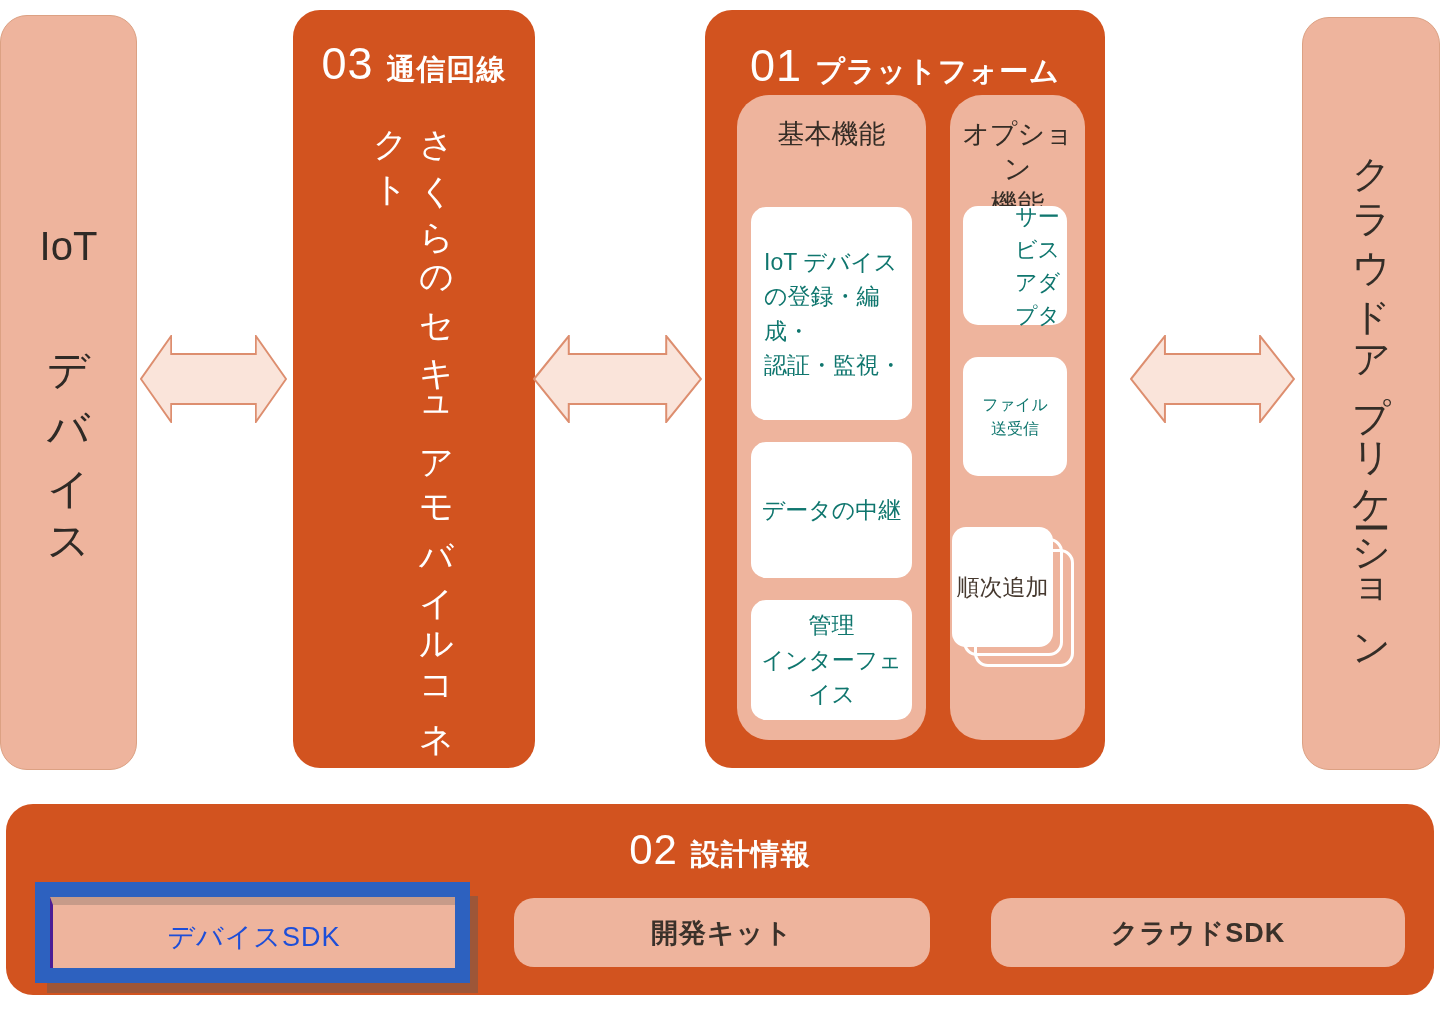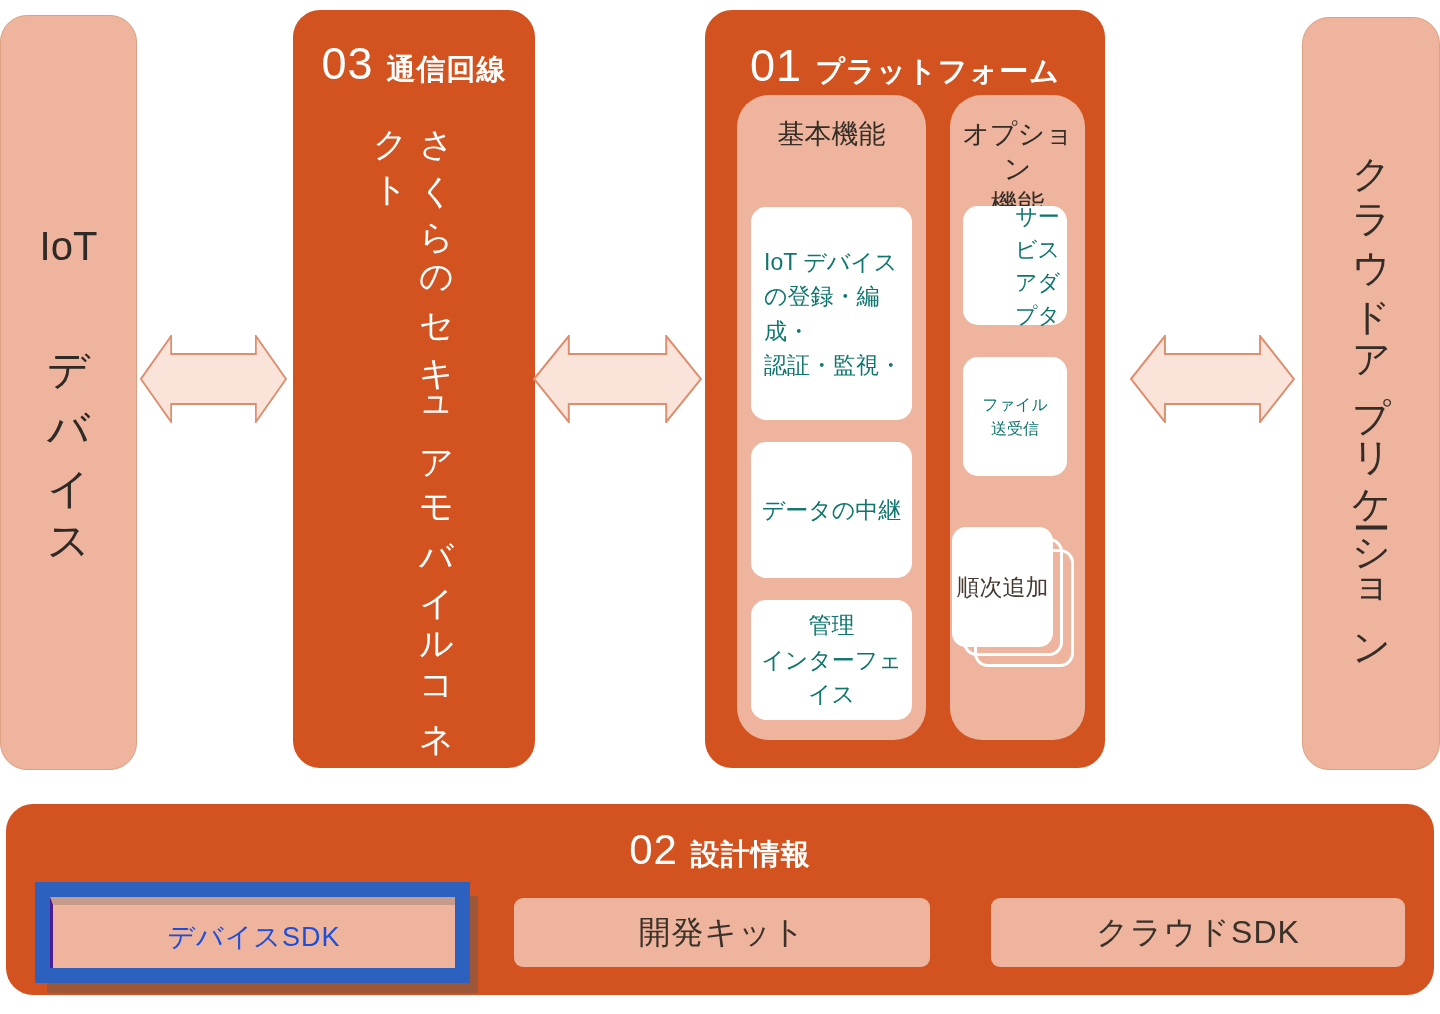--- a/index.html
+++ b/index.html
@@ -55,22 +55,22 @@
   #col-cloud .body{font-size:38px;font-weight:500;letter-spacing:4px;color:#342d27;}
   
   .arrow{position:absolute;display:block;}
   #arrow-1{left:140px;top:335px;width:147px;height:88px;}
   #arrow-2{left:533px;top:335px;width:169px;height:88px;}
   #arrow-3{left:1130px;top:335px;width:165px;height:88px;}
   
   #bar-design{left:6px;top:804px;width:1428px;height:191px;border-radius:27px;padding-left:34px;}
   #bar-design .block-header{margin-top:0;position:absolute;top:22px;left:0;width:100%;}
   #bar-design .block-header .num{font-size:42px;}
-  .sdk-box{position:absolute;background:#eeb49d;border-radius:9px;display:flex;align-items:center;justify-content:center;
-    font-size:32px;color:#3a312a;letter-spacing:1px;}
+  .sdk-box{position:absolute;background:#eeb49d;border-radius:20px;display:flex;align-items:center;justify-content:center;
+    font-size:27px;color:#3a312a;letter-spacing:1px;font-weight:bold;}
   #box-devkit{left:508px;top:94px;width:416px;height:69px;}
   #box-cloudsdk{left:985px;top:94px;width:414px;height:69px;}
   
   #highlight-frame{position:absolute;left:29px;top:78px;width:435px;height:101px;box-sizing:border-box;
     border:15px solid #2d61bf;background:transparent;
     box-shadow:10px 12px 0 -2px rgba(104,90,82,0.5);}
   #box-devicesdk{width:100%;height:100%;box-sizing:border-box;background:#eeb49d;
     border-top:8px solid #c79b89;border-left:3px solid #4c1d95;
     display:flex;align-items:center;justify-content:center;font-size:27px;color:#1d4ed8;letter-spacing:1px;}
 </style>

